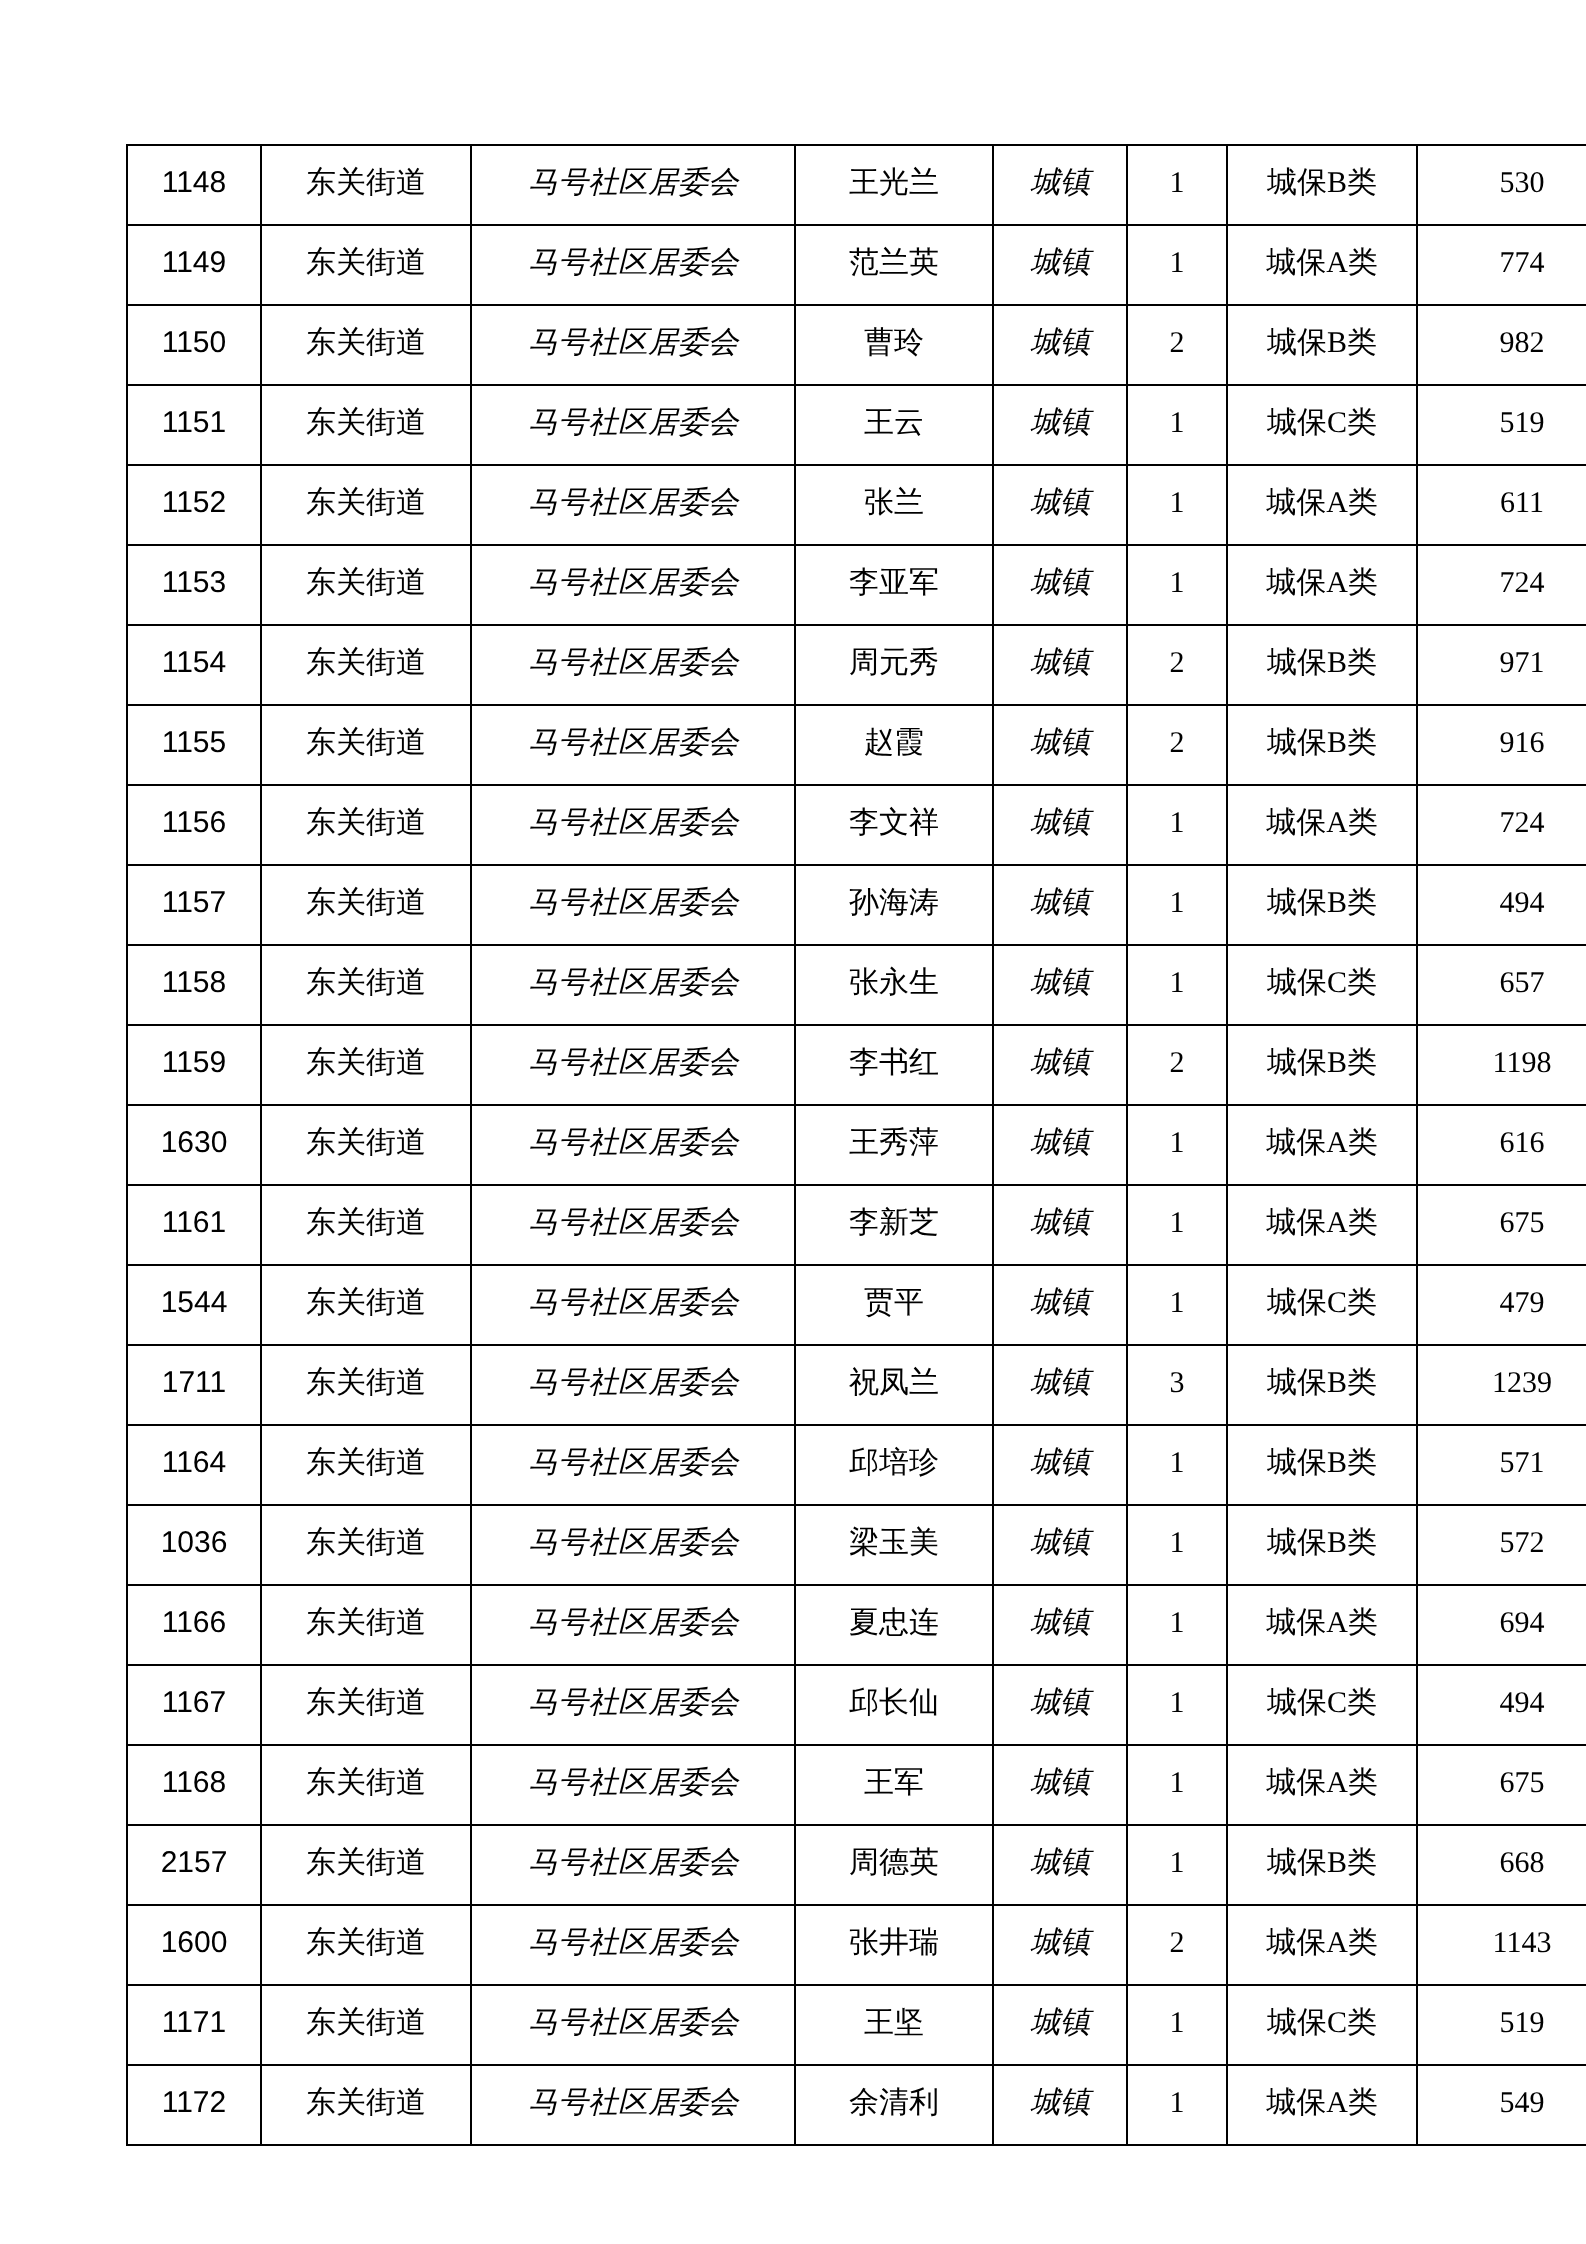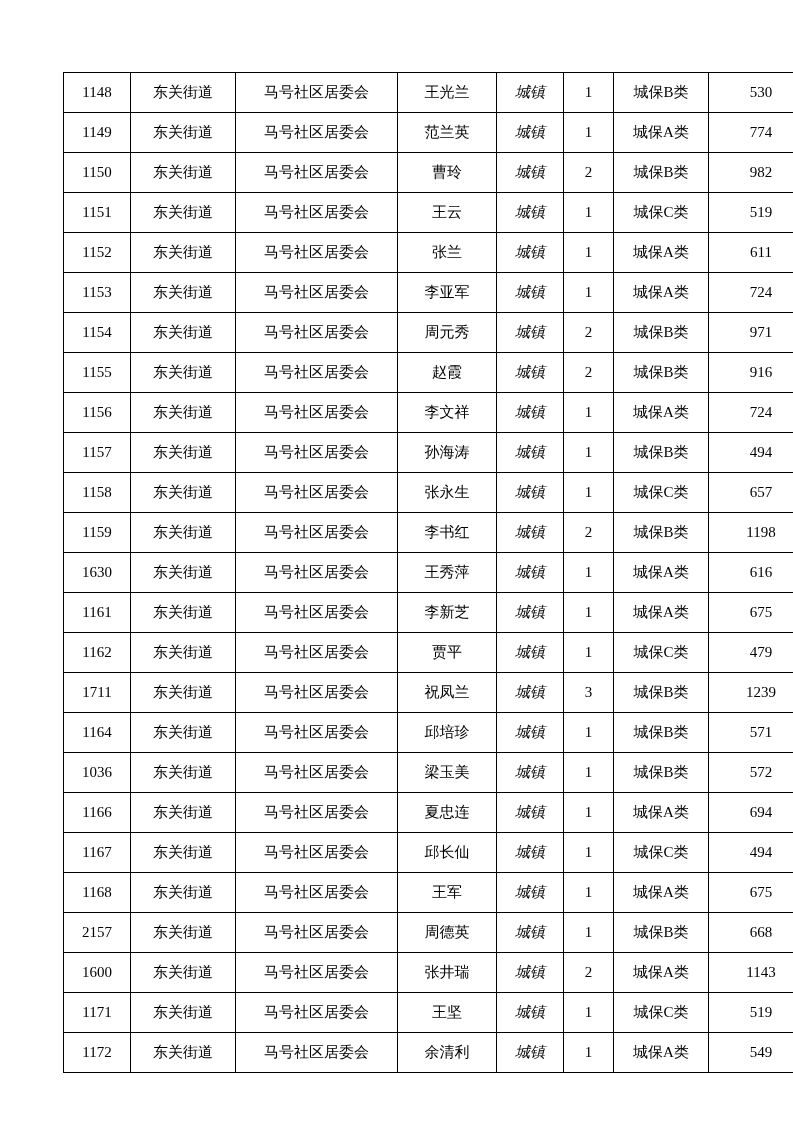--- a/index.html
+++ b/index.html
@@ -29,23 +29,23 @@
     border: 1px solid #000000;
     height: 39px;
     text-align: center;
     vertical-align: middle;
     font-size: 15px;
     line-height: 1.1;
     padding: 0 2px;
     white-space: nowrap;
     overflow: hidden;
   }
-  td.c-id       { width: 62px; font-family: Liberation Serif, serif; font-size: 16px; }
+  td.c-id       { width: 62px; font-family: Liberation Sans, sans-serif; font-size: 16px; }
   td.c-street   { width: 100px; font-size: 14.5px; }
-  td.c-comm     { width: 157px; font-size: 14.5px; }
+  td.c-comm     { width: 157px; font-size: 14.5px; font-style: italic; }
   td.c-name     { width: 94px; font-size: 14.5px; }
   td.c-type     { width: 62px; font-size: 14.5px; font-style: italic; }
   td.c-count    { width: 45px; font-size: 16px; }
   td.c-cat      { width: 90px; font-size: 14.5px; font-family: Liberation Serif, serif; }
   td.c-amount   { width: 100px; font-size: 16px; }
 </style>
 </head>
 <body>
 
 <div class="page">
@@ -185,21 +185,21 @@
           <td class="c-id">1161</td>
           <td class="c-street">东关街道</td>
           <td class="c-comm">马号社区居委会</td>
           <td class="c-name">李新芝</td>
           <td class="c-type">城镇</td>
           <td class="c-count">1</td>
           <td class="c-cat">城保A类</td>
           <td class="c-amount">675</td>
         </tr>
         <tr>
-          <td class="c-id">1162</td>
+          <td class="c-id">1544</td>
           <td class="c-street">东关街道</td>
           <td class="c-comm">马号社区居委会</td>
           <td class="c-name">贾平</td>
           <td class="c-type">城镇</td>
           <td class="c-count">1</td>
           <td class="c-cat">城保C类</td>
           <td class="c-amount">479</td>
         </tr>
         <tr>
           <td class="c-id">1711</td>

